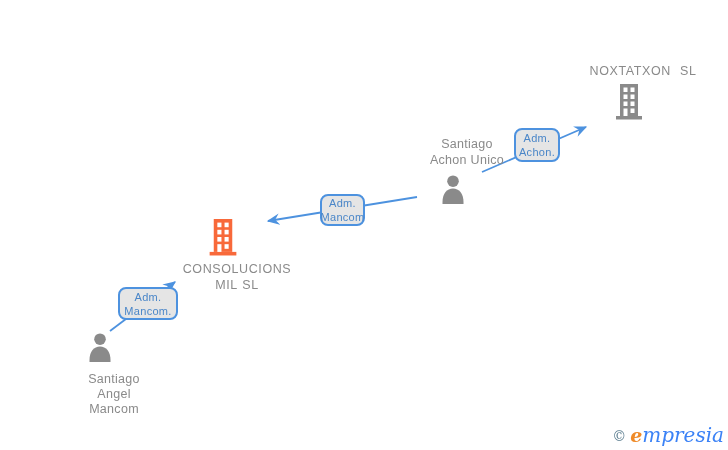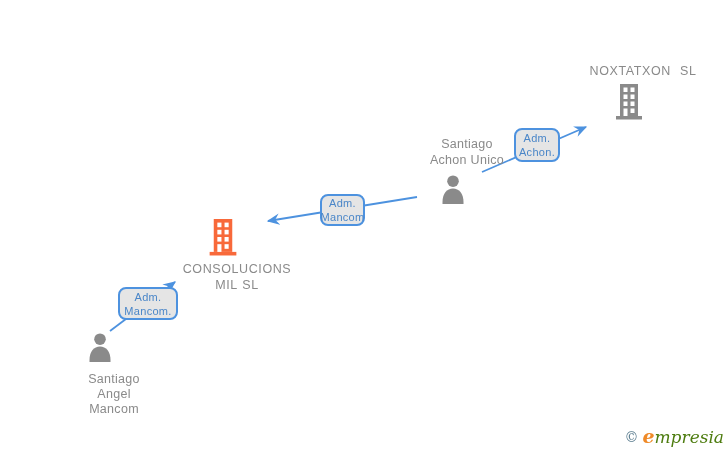--- a/index.html
+++ b/index.html
@@ -33,21 +33,21 @@
     color:#4A86C8;font-size:11px;line-height:14px;letter-spacing:0.3px;
     text-align:center;
   }
   .logo{
     position:absolute;right:4px;bottom:3px;z-index:4;
     font-family:"DejaVu Serif", serif;font-style:italic;
     white-space:nowrap;cursor:pointer;
   }
   .logo .copy{color:#5C7E90;font-size:14px;font-style:normal;margin-right:4px;vertical-align:1px;}
   .logo .brand-e{color:#EF8A28;font-size:19px;font-weight:bold;}
-  .logo .brand-rest{color:#4d7c0f;font-size:17px;margin-top:14px;}
+  .logo .brand-rest{color:#3b82f6;font-size:20px;margin-top:14px;}
 </style>
 </head>
 <body>
 
 <div class="canvas">
 
   <svg class="arrow-layer" width="728" height="450">
     <defs>
       <marker id="arrowhead" viewBox="0 0 10 10" refX="8.6" refY="5" markerWidth="7.5" markerHeight="7.5" orient="auto">
         <path d="M0,0.8 L9.5,5 L0,9.2 L3.2,5 Z" fill="#4D92DF"></path>

